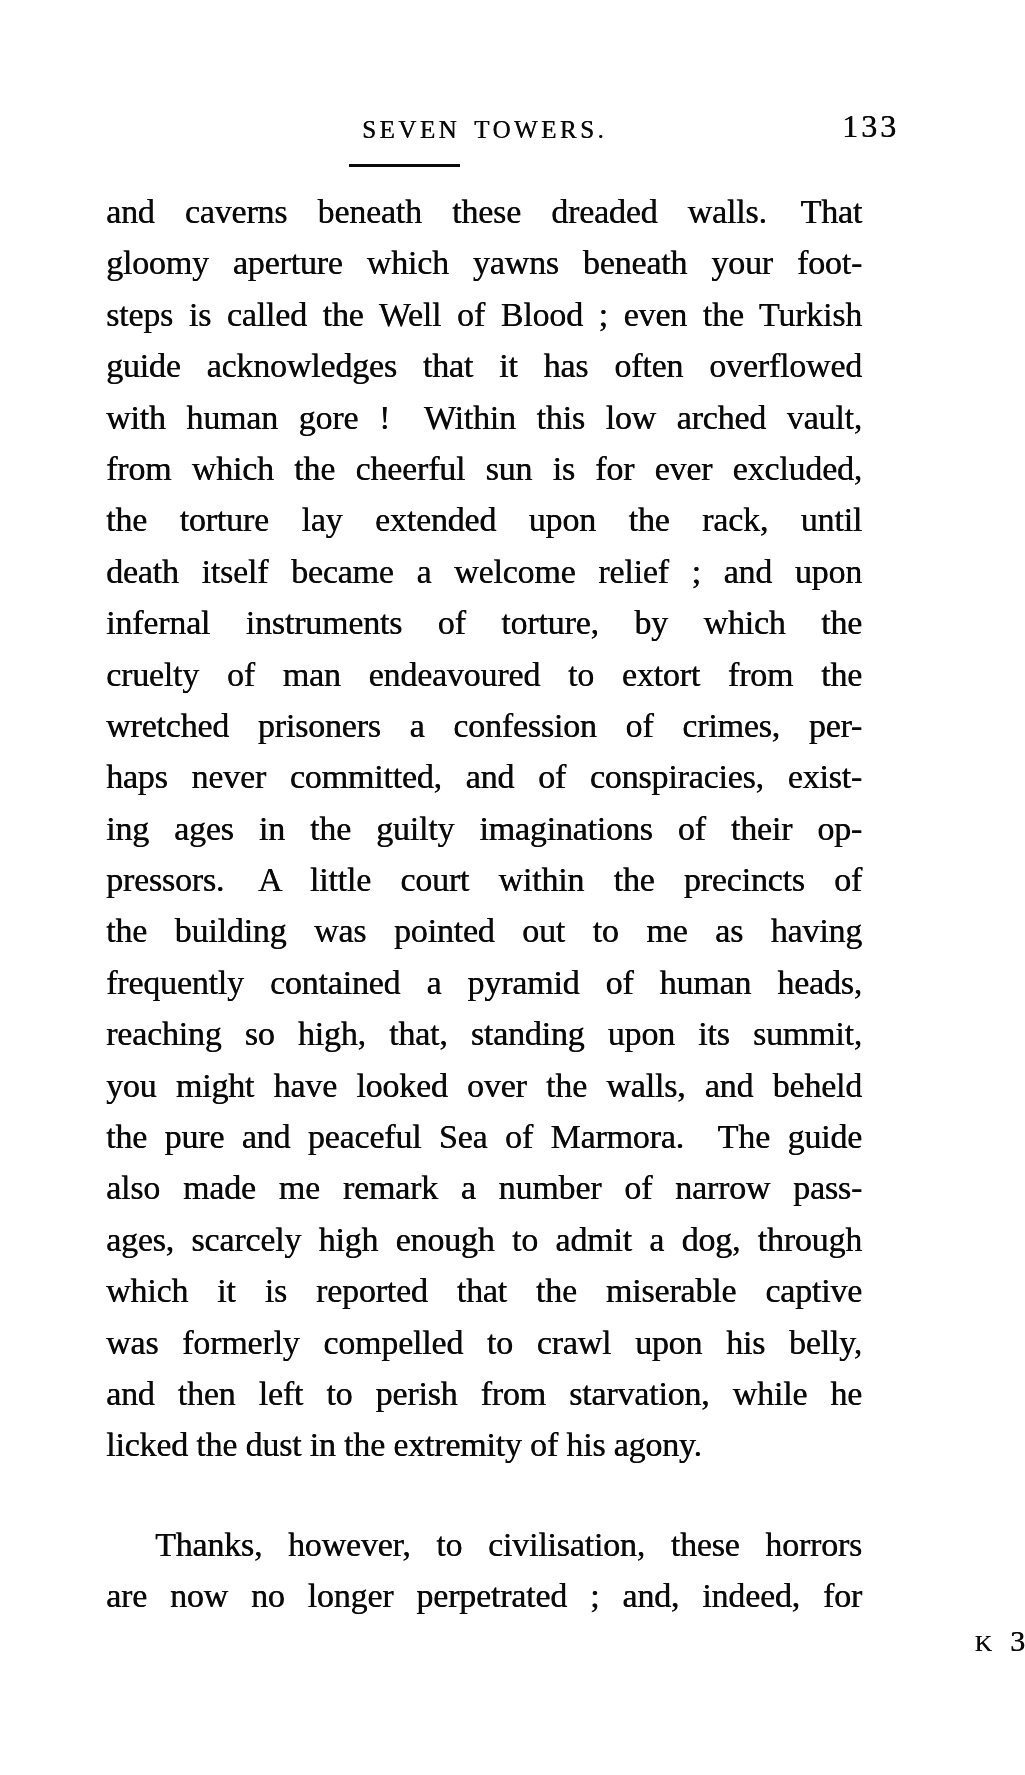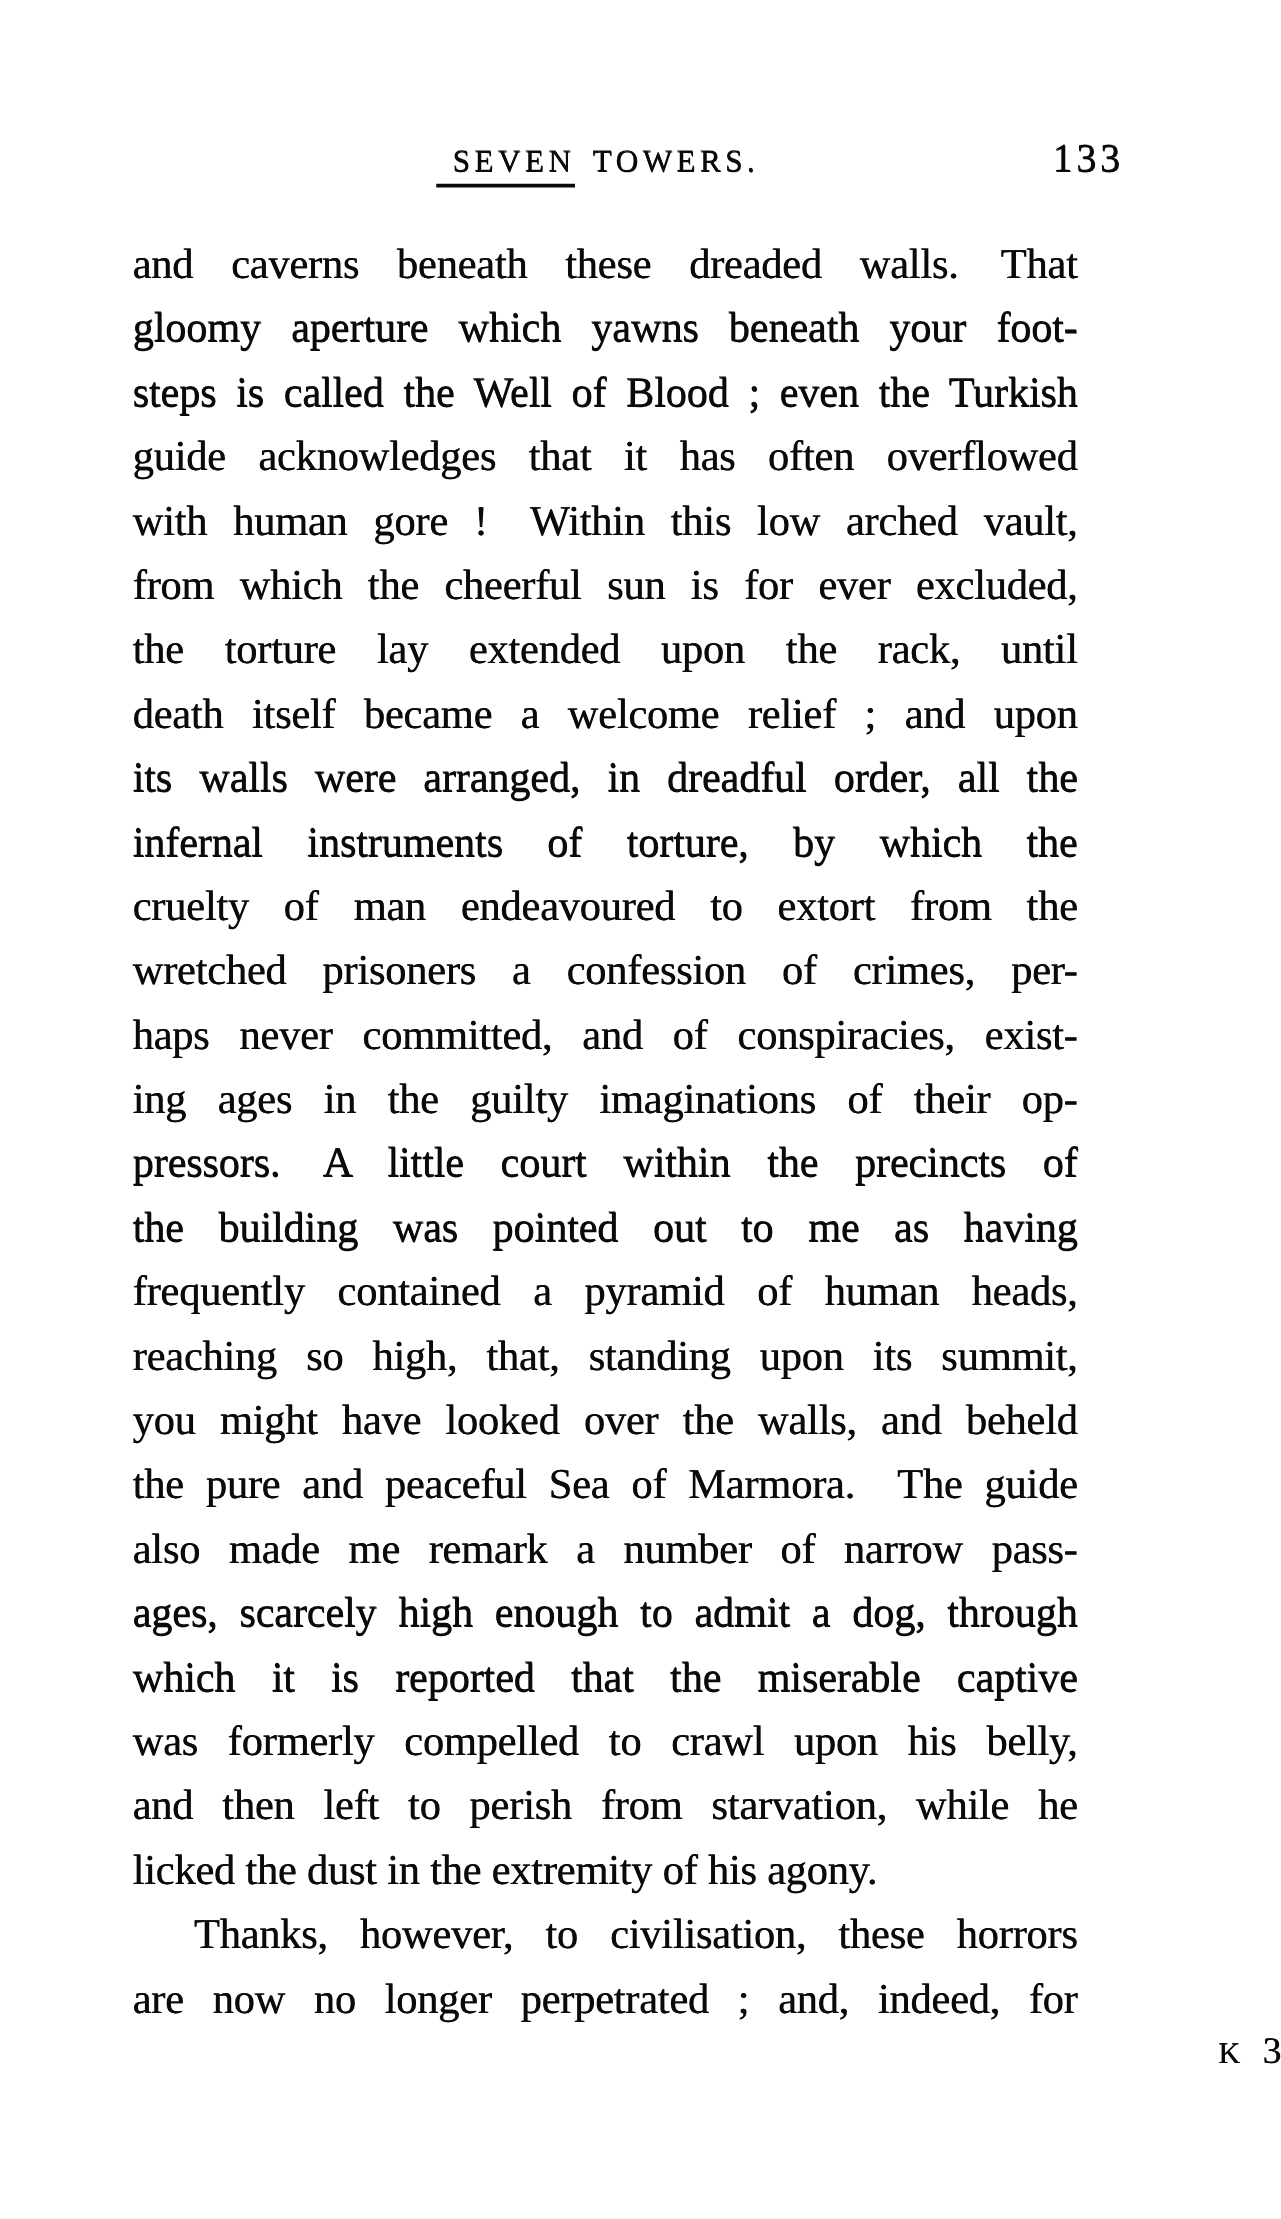--- a/index.html
+++ b/index.html
@@ -25,21 +25,21 @@
     font-size: 25px;
     letter-spacing: 3.5px;
     white-space: nowrap;
     text-shadow: 0.4px 0.4px 0 currentColor;
   }
   .head-word { display: inline-block; }
   .underlined {
     border-bottom: 3px solid var(--ink);
     padding-left: 13px;
     margin-left: -13px;
-    padding-bottom: 3px;
+    padding-bottom: 20px;
   }
   .head-word-2 { margin-left: 14px; }
   .page-number {
     position: absolute;
     top: 108px;
     left: 842px;
     font-size: 32px;
     letter-spacing: 3px;
     text-shadow: 0.4px 0.4px 0 currentColor;
   }
@@ -59,20 +59,21 @@
     text-align: justify;
     text-align-last: justify;
     white-space: normal;
     overflow: visible;
   }
   .line.para-end {
     text-align-last: left;
   }
   .line.para-start {
     text-indent: 49px;
+    margin-top: 48px;
   }
   
   .signature {
     position: absolute;
     top: 1624px;
     left: 0;
     width: 1025px;
     text-align: right;
     text-shadow: 0.4px 0.4px 0 currentColor;
   }
@@ -92,21 +93,20 @@
 
   <div class="text-block">
     <div class="line">and caverns beneath these dreaded walls. That</div>
     <div class="line">gloomy aperture which yawns beneath your foot-</div>
     <div class="line">steps is called the Well of Blood ; even the Turkish</div>
     <div class="line">guide acknowledges that it has often overflowed</div>
     <div class="line">with human gore ! Within this low arched vault,</div>
     <div class="line">from which the cheerful sun is for ever excluded,</div>
     <div class="line">the torture lay extended upon the rack, until</div>
     <div class="line">death itself became a welcome relief ; and upon</div>
-    <div class="line">its walls were arranged, in dreadful order, all the</div>
     <div class="line">infernal instruments of torture, by which the</div>
     <div class="line">cruelty of man endeavoured to extort from the</div>
     <div class="line">wretched prisoners a confession of crimes, per-</div>
     <div class="line">haps never committed, and of conspiracies, exist-</div>
     <div class="line">ing ages in the guilty imaginations of their op-</div>
     <div class="line">pressors. A little court within the precincts of</div>
     <div class="line">the building was pointed out to me as having</div>
     <div class="line">frequently contained a pyramid of human heads,</div>
     <div class="line">reaching so high, that, standing upon its summit,</div>
     <div class="line">you might have looked over the walls, and beheld</div>

